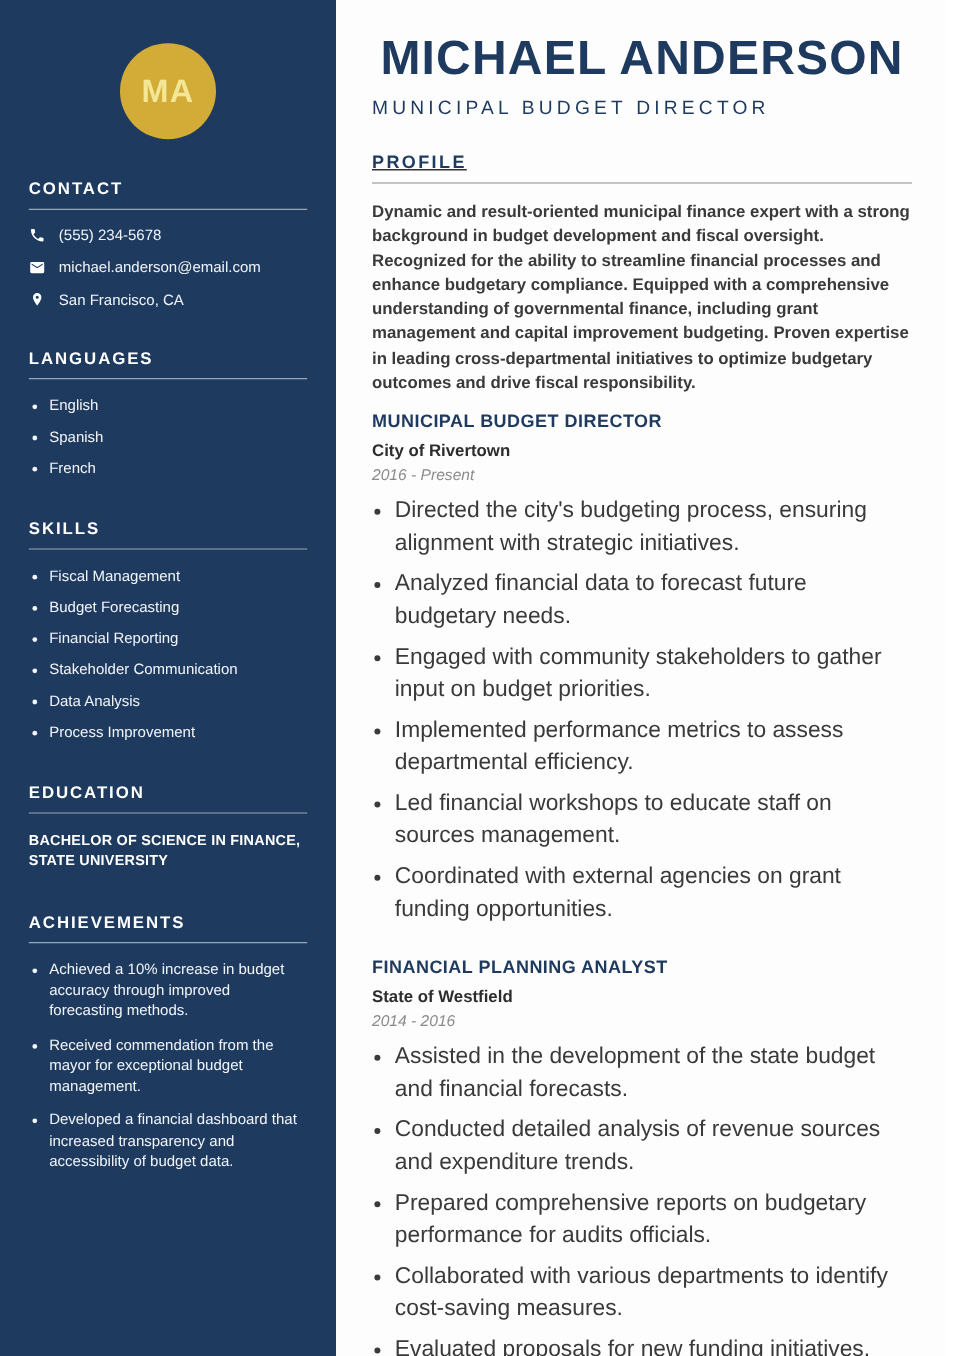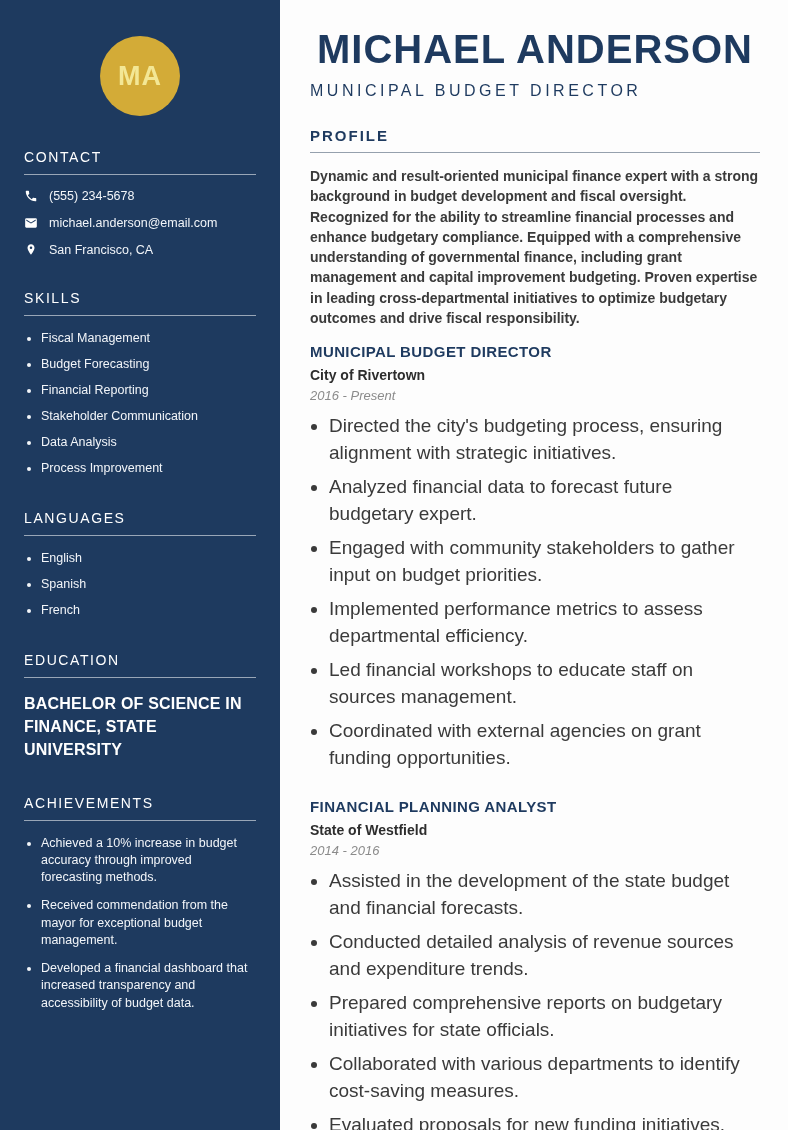--- a/index.html
+++ b/index.html
@@ -29,21 +29,21 @@
     display: flex; align-items: center; justify-content: center;
     margin: 0 auto;
   }
   .avatar-initials {
     font-size: 27px; font-weight: 700;
     color: var(--avatar-text, #f3e795);
     letter-spacing: 1px;
   }
   .side-section { margin-top: 33px; }
   .side-heading {
-    font-size: 14px; font-weight: 400;
+    font-size: 14px; font-weight: 700;
     letter-spacing: 1.6px;
     color: #ffffff;
     padding-bottom: 9px;
     border-bottom: 1px solid rgba(255,255,255,0.55);
     margin-bottom: 14px;
     text-transform: uppercase;
   }
   .contact-item {
     display: flex; align-items: flex-end; gap: 11px;
     margin-bottom: 13px;
@@ -52,21 +52,21 @@
   .cicon { width: 14px; height: 14px; flex: 0 0 14px; display: inline-flex; }
   .cicon svg { width: 14px; height: 14px; fill: #ffffff; }
   .side-list { list-style: disc; padding-left: 17px; }
   .side-list li {
     font-size: 12.5px;
     line-height: 1.36;
     margin-bottom: 9px;
   }
   .ach-list li { margin-bottom: 11px; line-height: 1.38; }
   .edu-degree {
-    font-size: 16px; font-weight: 700;
+    font-size: 12px; font-weight: 700;
     line-height: 1.45; letter-spacing: 0.2px;
     color: #ffffff; text-transform: uppercase;
   }
   
   .main {
     flex: 1;
     padding: 28px 28px 30px 30px;
   }
   .name {
     font-size: 40px; font-weight: 700;
@@ -77,20 +77,21 @@
     font-size: 16px; font-weight: 500;
     color: var(--accent, #1e3a5f);
     letter-spacing: 3.5px;
     margin-top: 12px;
     text-transform: uppercase;
   }
   .section-heading-wrap {
     margin-top: 27px;
     border-bottom: 1px solid var(--rule, #95a0ad);
     padding-bottom: 8px;
+    text-decoration: underline;
   }
   .section-heading {
     font-size: 15px; font-weight: 700;
     letter-spacing: 2px;
     color: var(--accent, #1e3a5f);
     text-transform: uppercase;
   }
   .profile-text {
     margin-top: 13px;
     font-size: 14px; line-height: 1.45;
@@ -155,46 +156,46 @@
         <span class="cicon">
           <svg viewBox="0 0 24 24">
               <path d="M12 2C8.69 2 6 4.69 6 8c0 4.5 6 12 6 12s6-7.5 6-12c0-3.31-2.69-6-6-6zm0 8.2a2.2 2.2 0 1 1 0-4.4 2.2 2.2 0 0 1 0 4.4z"></path>
             </svg>
         </span>
         <span class="ctext">San Francisco, CA</span>
       </div>
     </section>
 
     <section class="side-section">
+      <h2 class="side-heading">LANGUAGES</h2>
+      <ul class="side-list">
+
+          <li>English</li>
+
+          <li>Spanish</li>
+
+          <li>French</li>
+        </ul>
+    </section>
+
+    <section class="side-section">
       <h2 class="side-heading">SKILLS</h2>
       <ul class="side-list">
 
           <li>Fiscal Management</li>
 
           <li>Budget Forecasting</li>
 
           <li>Financial Reporting</li>
 
           <li>Stakeholder Communication</li>
 
           <li>Data Analysis</li>
 
           <li>Process Improvement</li>
-        </ul>
-    </section>
-
-    <section class="side-section">
-      <h2 class="side-heading">LANGUAGES</h2>
-      <ul class="side-list">
-
-          <li>English</li>
-
-          <li>Spanish</li>
-
-          <li>French</li>
         </ul>
     </section>
 
     <section class="side-section">
       <h2 class="side-heading">EDUCATION</h2>
       <div class="edu-degree">BACHELOR OF SCIENCE IN FINANCE, STATE UNIVERSITY</div>
     </section>
 
     <section class="side-section">
       <h2 class="side-heading">ACHIEVEMENTS</h2>
@@ -226,21 +227,21 @@
       <div>
 
           <article class="job">
             <h3 class="job-title">MUNICIPAL BUDGET DIRECTOR</h3>
             <div class="job-company">City of Rivertown</div>
             <div class="job-dates">2016 - Present</div>
             <ul class="job-bullets">
 
                 <li>Directed the city's budgeting process, ensuring alignment with strategic initiatives.</li>
 
-                <li>Analyzed financial data to forecast future budgetary expert.</li>
+                <li>Analyzed financial data to forecast future budgetary needs.</li>
 
                 <li>Engaged with community stakeholders to gather input on budget priorities.</li>
 
                 <li>Implemented performance metrics to assess departmental efficiency.</li>
 
                 <li>Led financial workshops to educate staff on sources management.</li>
 
                 <li>Coordinated with external agencies on grant funding opportunities.</li>
               </ul>
           </article>
@@ -248,21 +249,21 @@
           <article class="job">
             <h3 class="job-title">FINANCIAL PLANNING ANALYST</h3>
             <div class="job-company">State of Westfield</div>
             <div class="job-dates">2014 - 2016</div>
             <ul class="job-bullets">
 
                 <li>Assisted in the development of the state budget and financial forecasts.</li>
 
                 <li>Conducted detailed analysis of revenue sources and expenditure trends.</li>
 
-                <li>Prepared comprehensive reports on budgetary initiatives for state officials.</li>
+                <li>Prepared comprehensive reports on budgetary performance for audits officials.</li>
 
                 <li>Collaborated with various departments to identify cost-saving measures.</li>
 
                 <li>Evaluated proposals for new funding initiatives.</li>
 
                 <li>Supported audits by providing necessary financial documentation.</li>
               </ul>
           </article>
         </div>
     </section>

